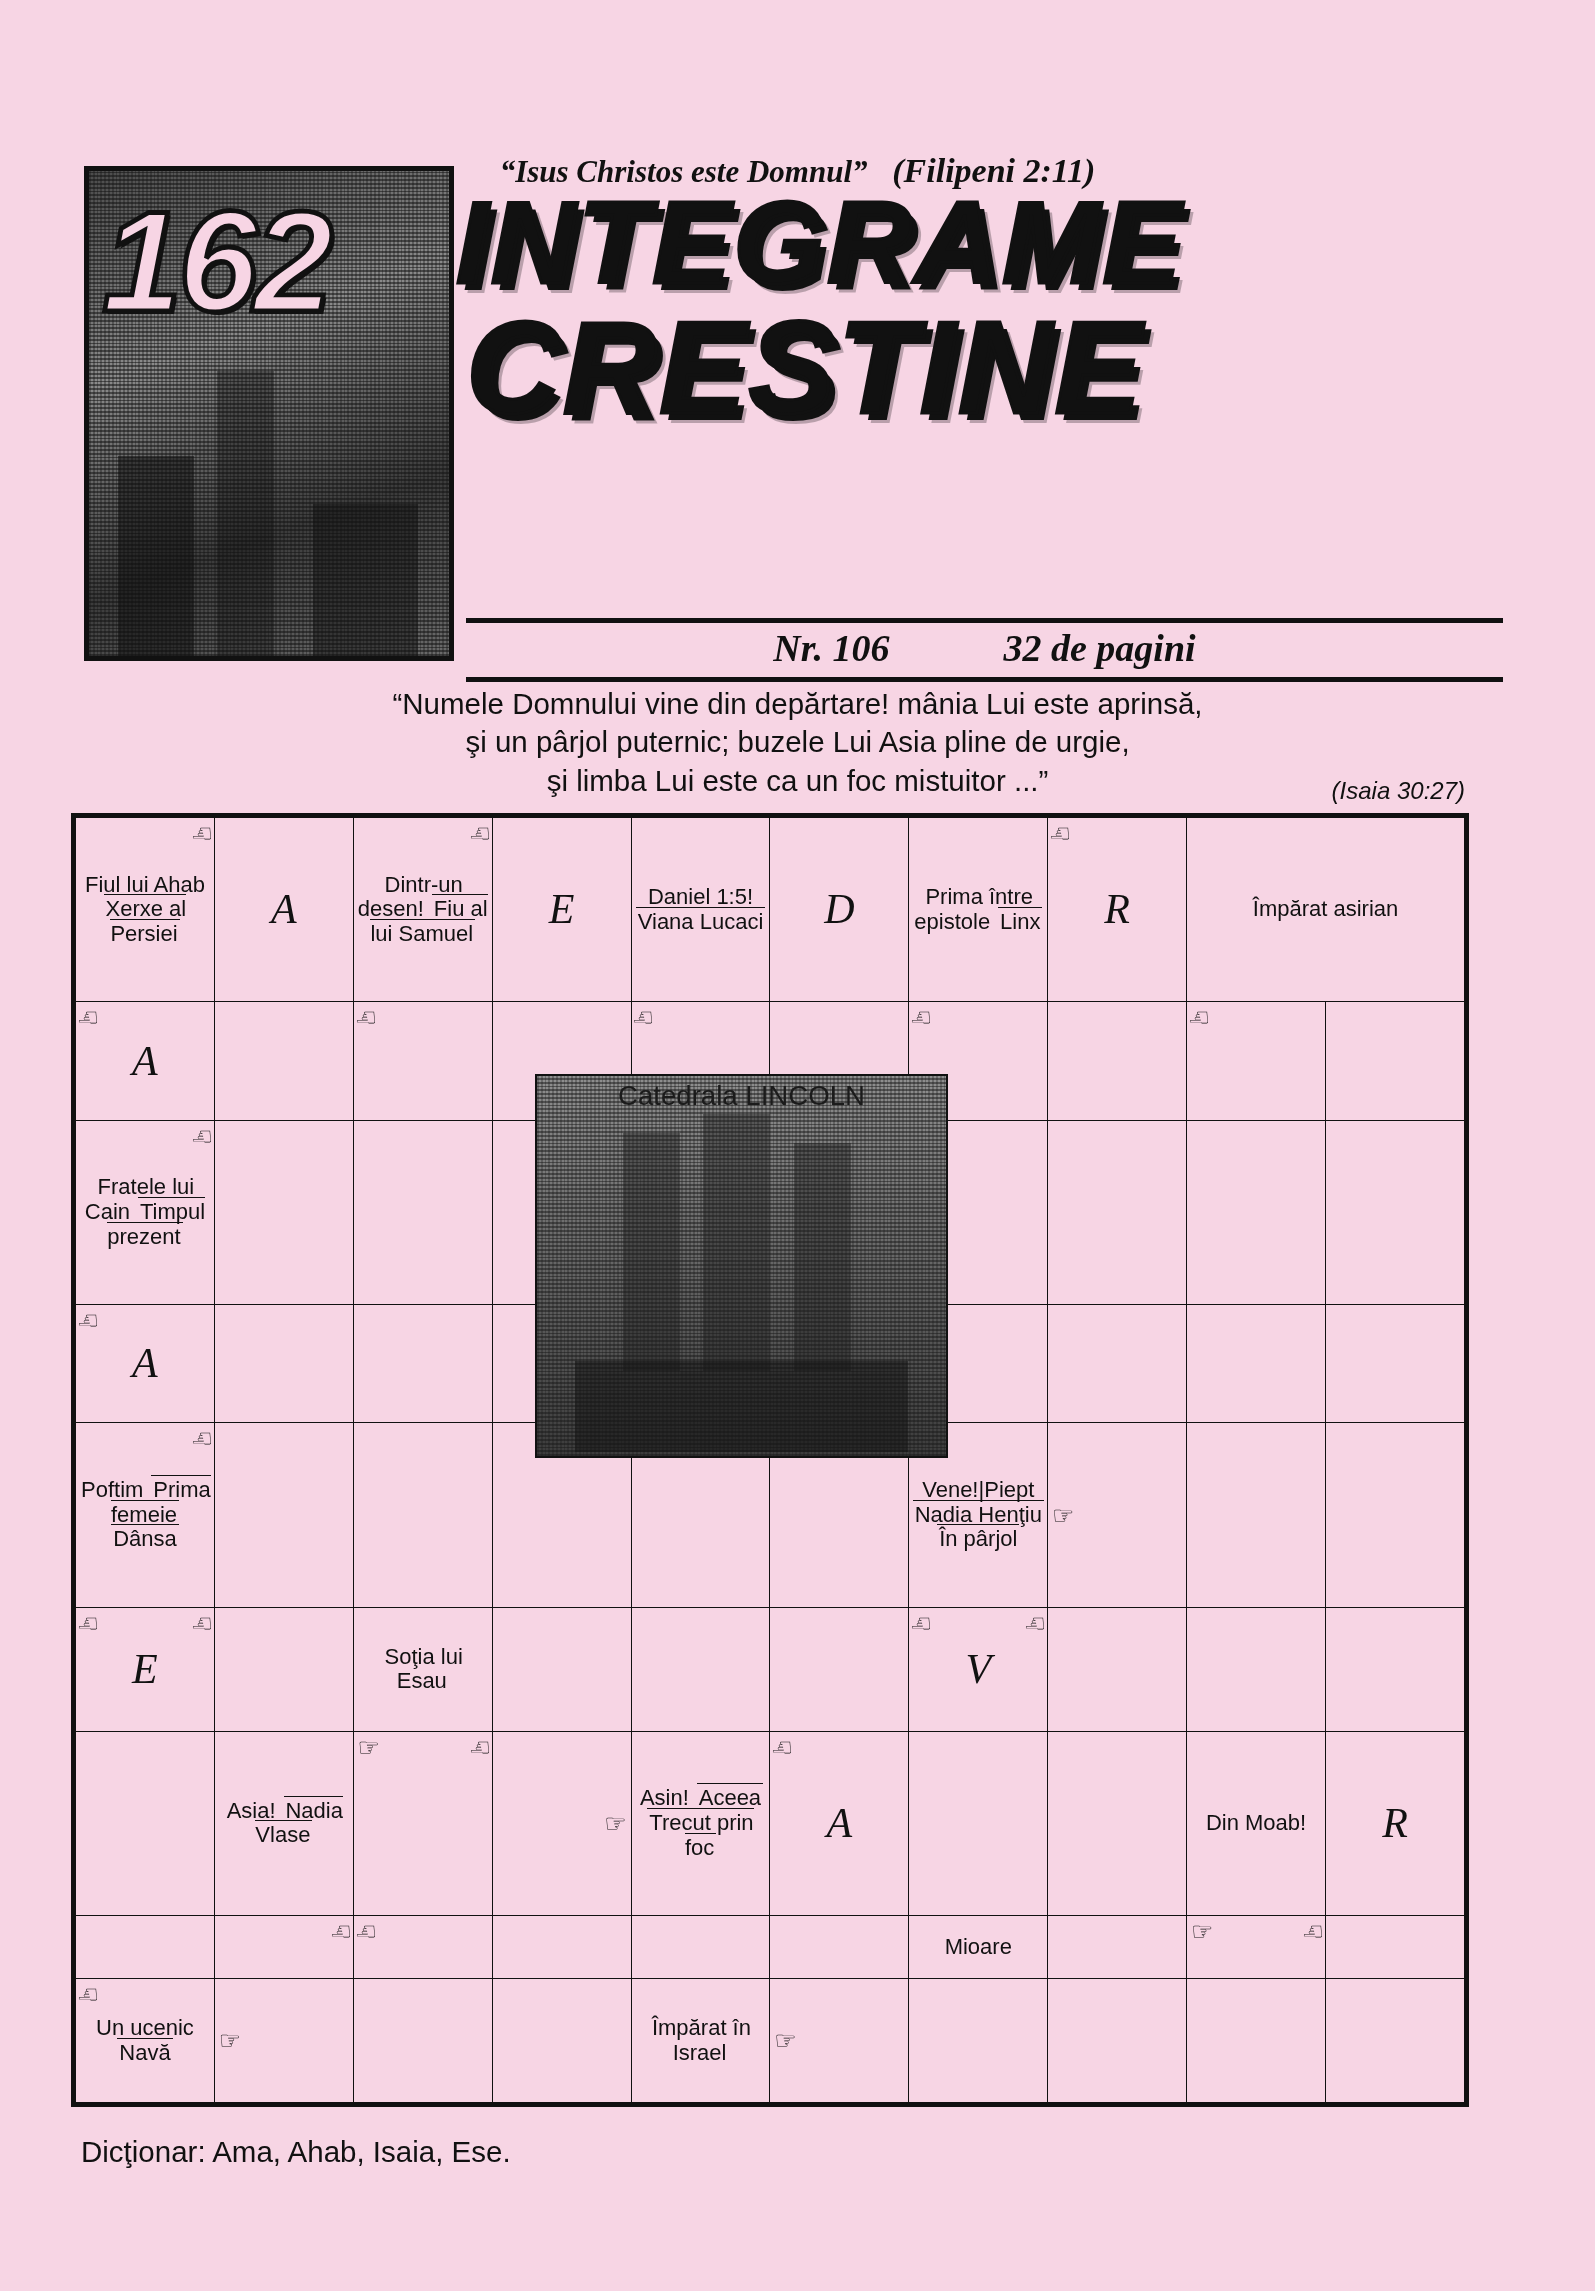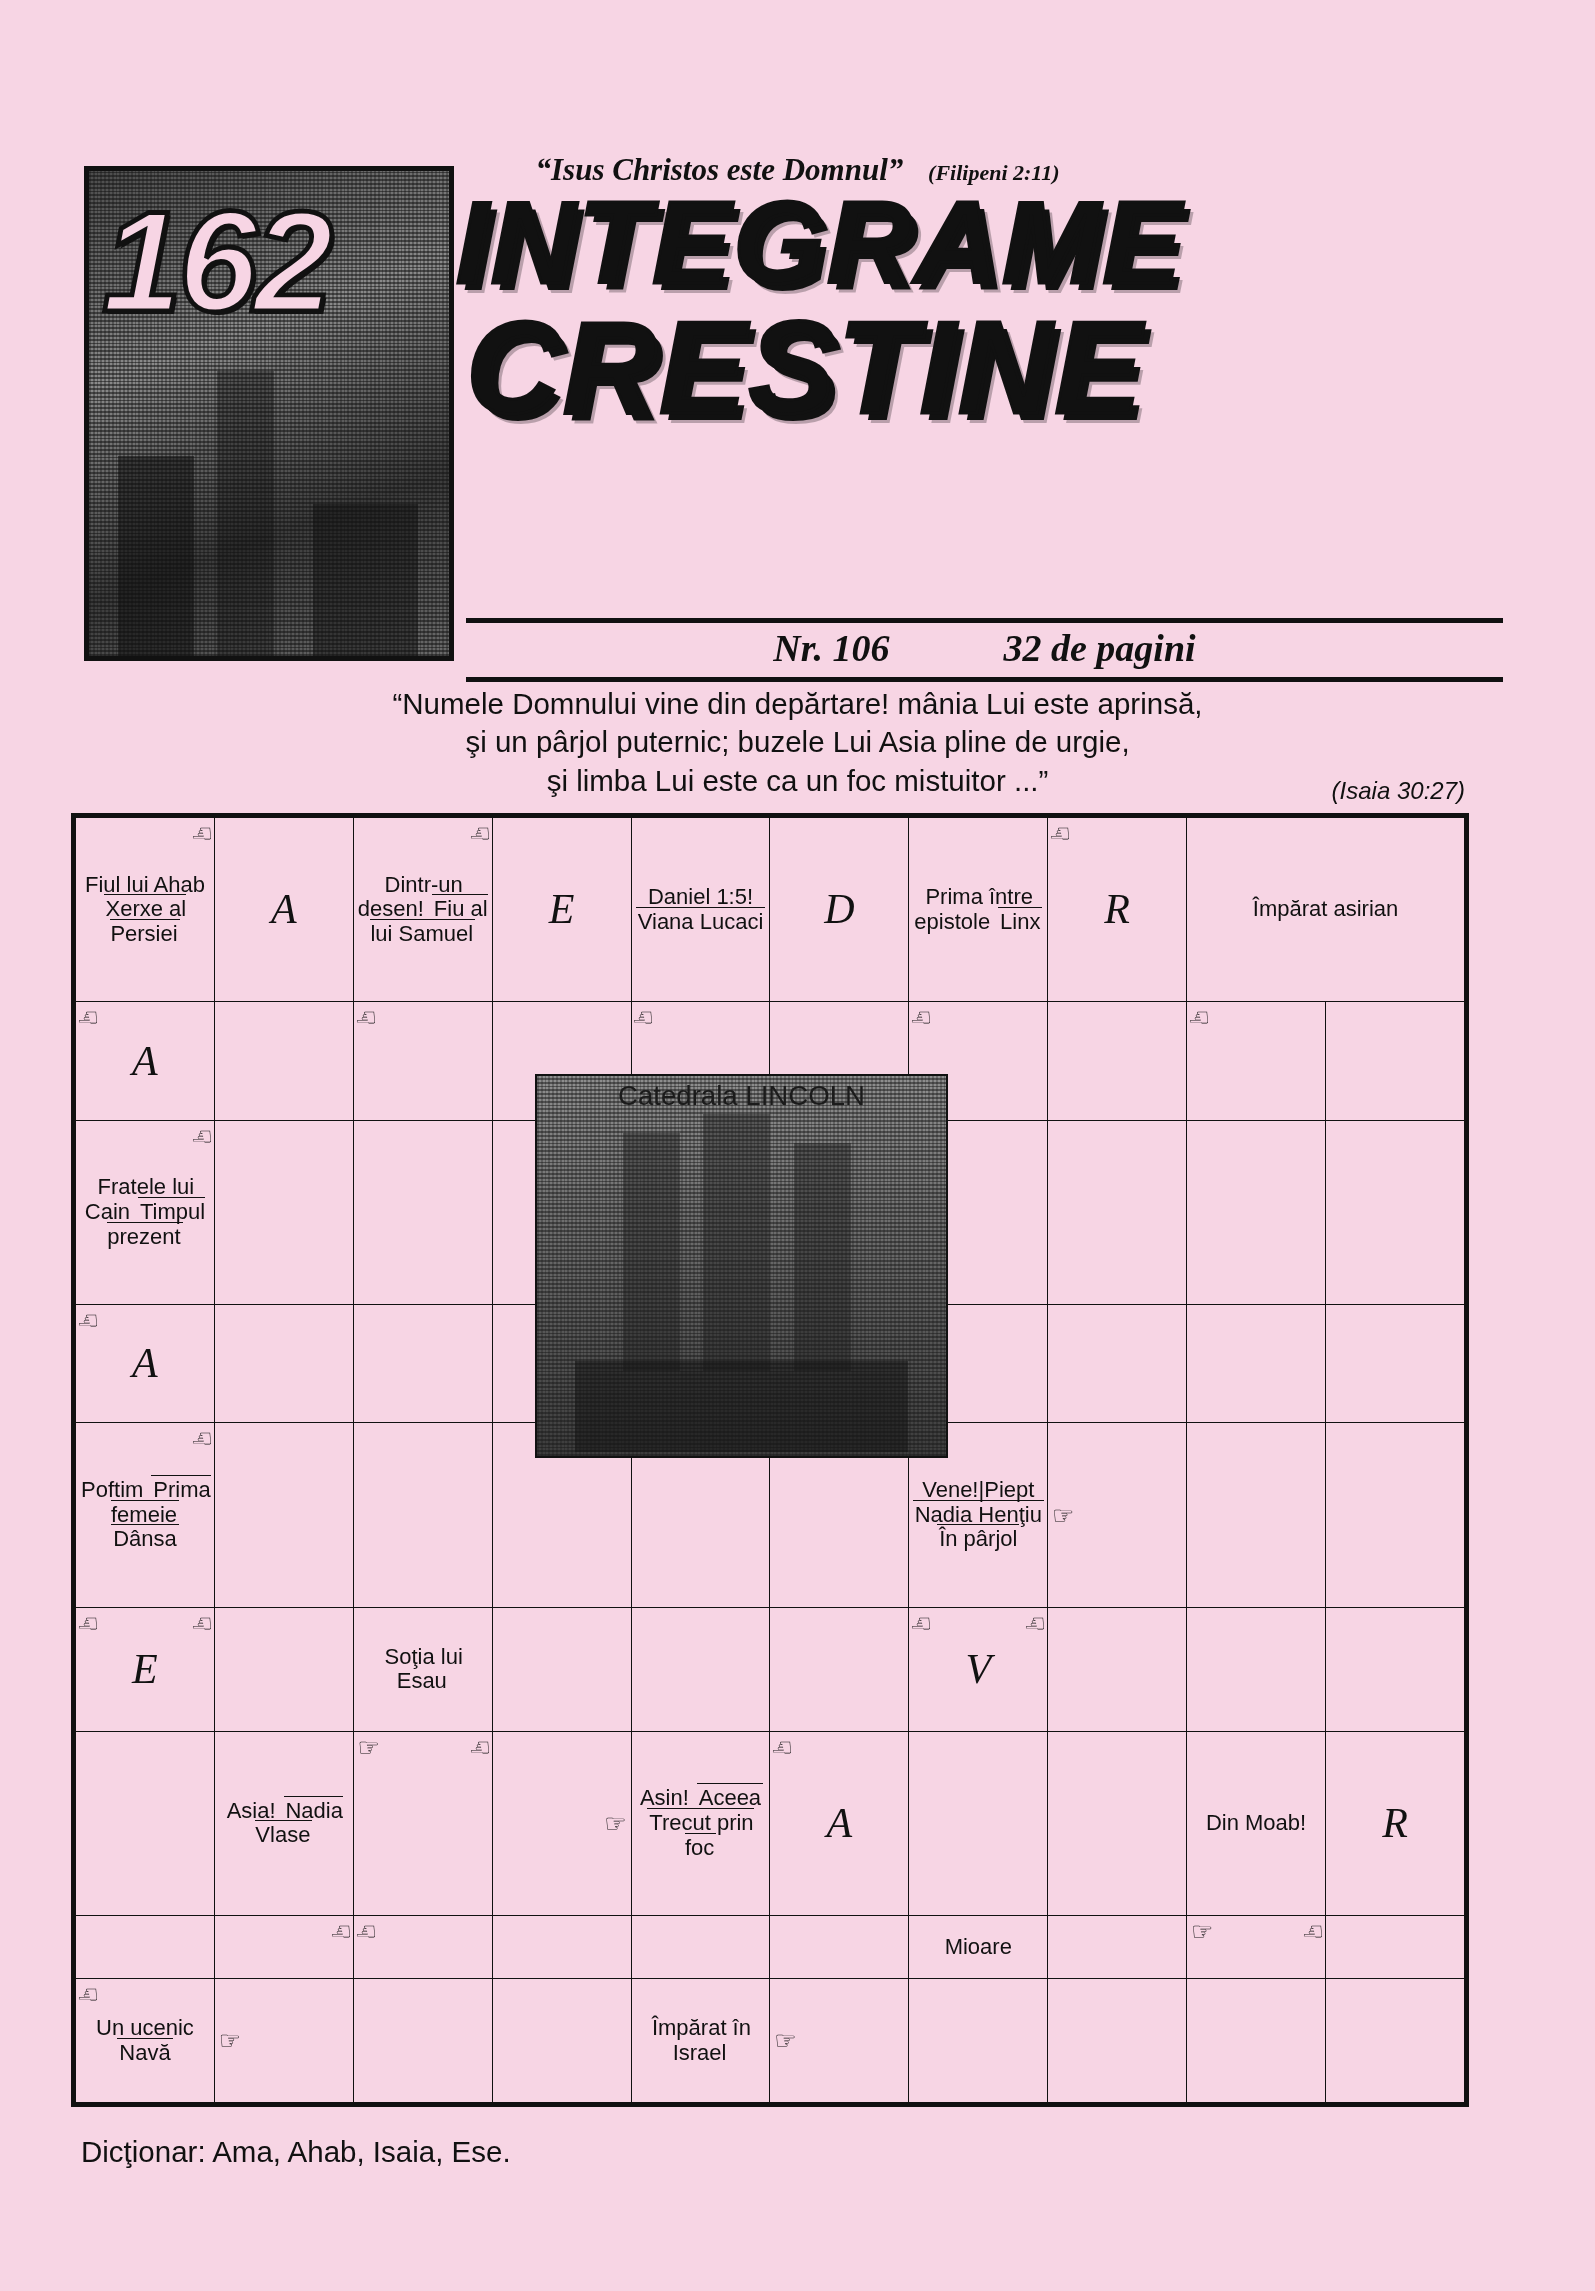--- a/index.html
+++ b/index.html
@@ -36,21 +36,21 @@
   }
   .cover-img .bld1{position:absolute;left:28.5px;bottom:0;width:76px;height:200px;background:rgba(15,15,15,.55);}
   .cover-img .bld2{position:absolute;left:128px;bottom:0;width:57px;height:285px;background:rgba(15,15,15,.38);}
   .cover-img .bld3{position:absolute;left:224px;bottom:0;width:105px;height:152px;background:rgba(15,15,15,.5);}
 
   .verse-top{
     position:absolute;left:0;top:152px;width:1595px;text-align:center;
     font-family:"Liberation Serif", serif;
     font-weight:bold;font-style:italic;font-size:31px;
   }
-  .verse-top .ref{font-size:22px;margin-left:17px;}
+  .verse-top .ref{font-size:34px;margin-left:17px;}
 
   .title-block{position:absolute;left:466px;top:190px;width:1037px;}
   .bigtitle{
     font-family:"Liberation Sans", sans-serif;
     font-weight:bold;font-style:italic;
     color:#111;
     line-height:0.92;
     letter-spacing:1.9px;
     text-shadow:6.7px 6.7px 0 #111, 9.5px 9.5px 0 rgba(0,0,0,.25);
     -webkit-text-stroke:2.9px #111;

